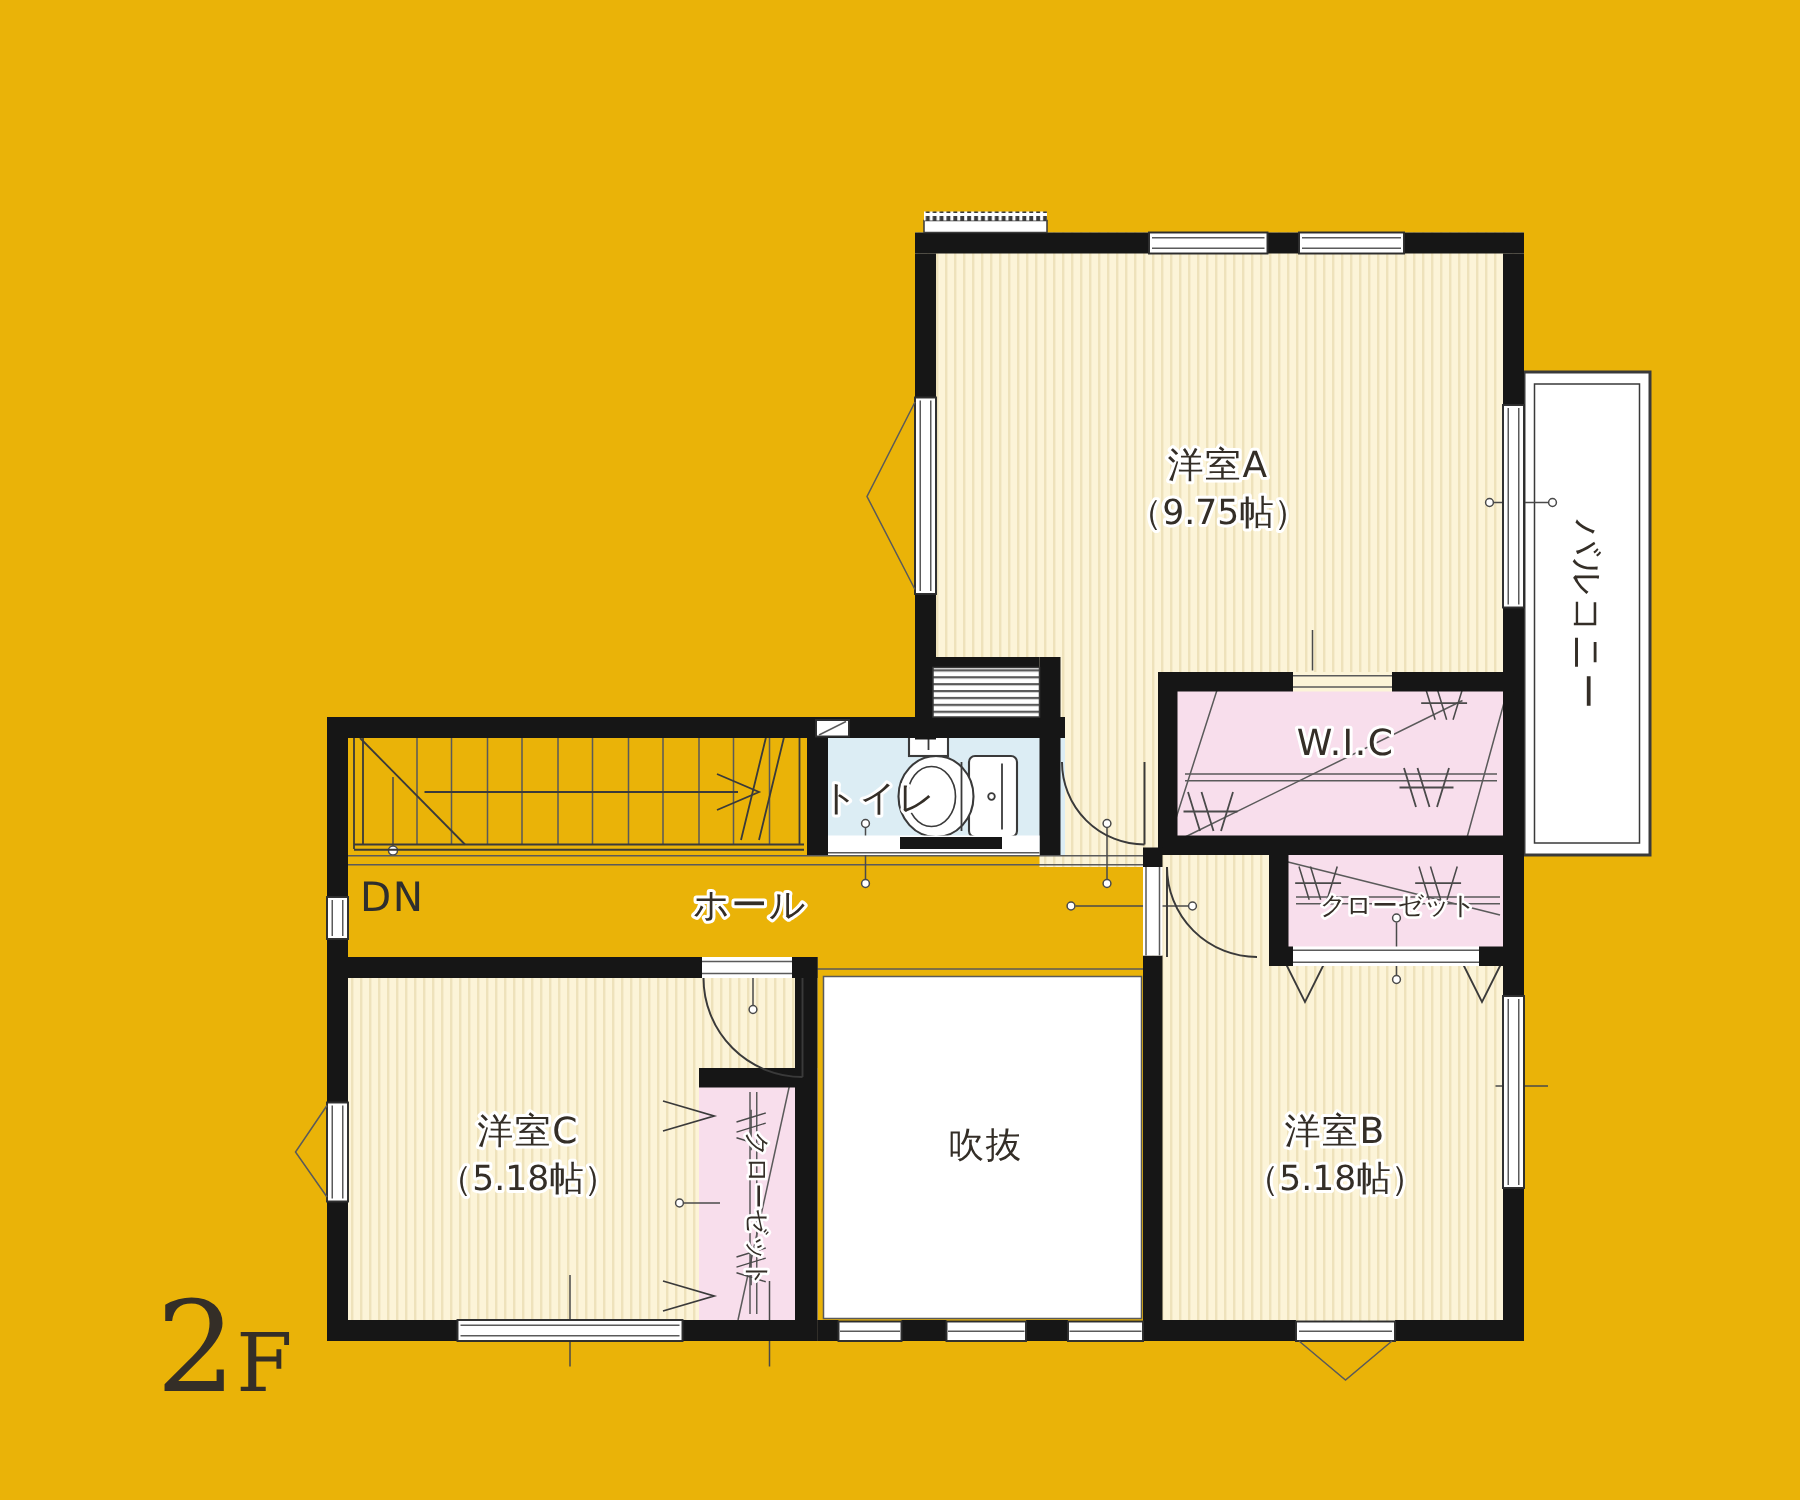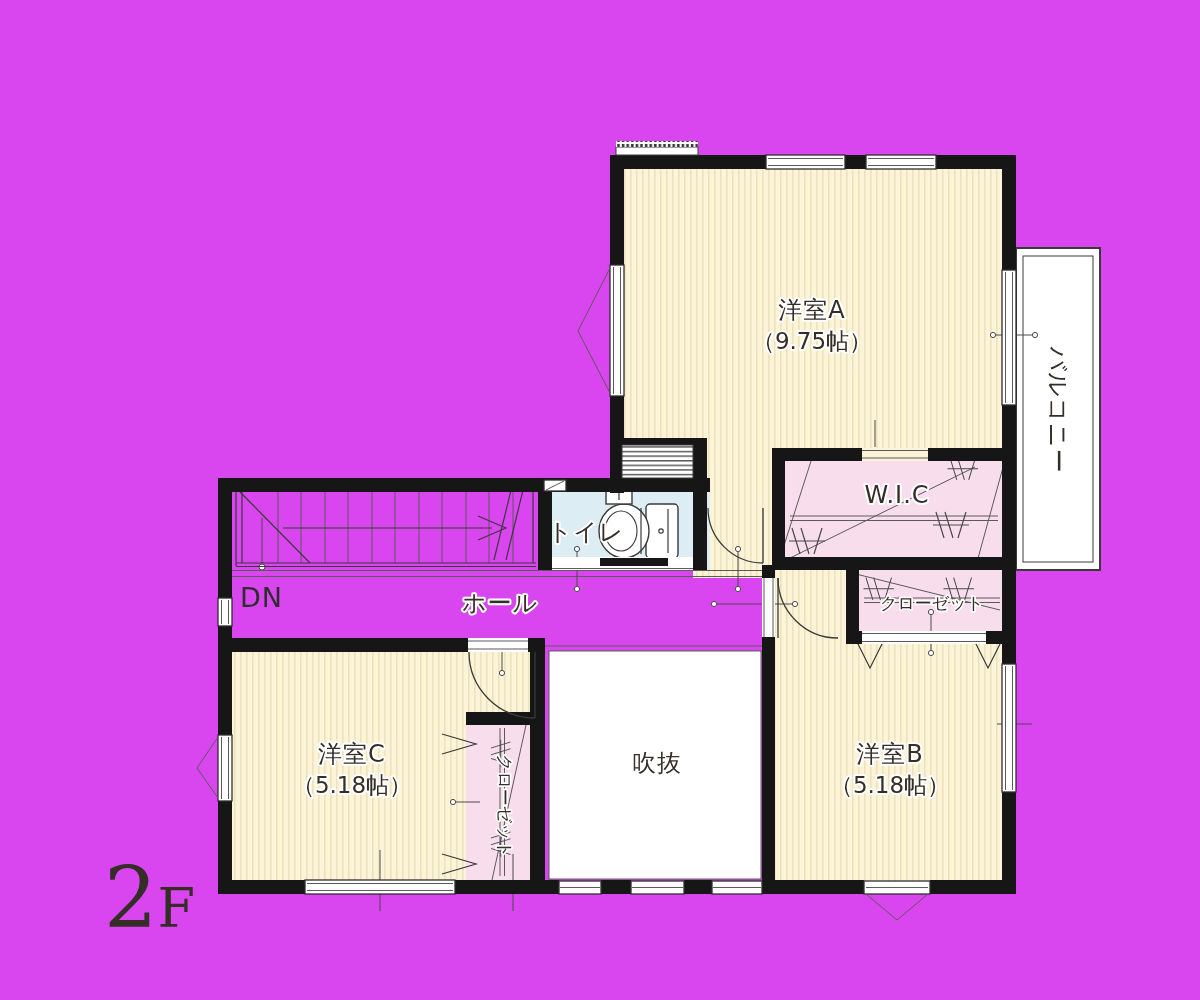--- a/index.html
+++ b/index.html
@@ -1,16 +1,16 @@
 <!DOCTYPE html>
 <html><head>
 <meta charset="utf-8">
 <style>
   html,body{margin:0;padding:0;background:#ffffff;}
-  .canvas{position:relative;width:1200px;height:1000px;background:#d946ef;overflow:hidden;text-align:right;}
+  .canvas{position:relative;width:1200px;height:1000px;background:#eab308;overflow:hidden;text-align:right;}
   svg{display:block;}
   svg text{font-family:"DejaVu Sans","Liberation Sans",sans-serif;fill:#342e27;}
   .wall{fill:#161616;}
   .thin{stroke:#3a3a3a;stroke-width:1.2;fill:none;}
   .thin05{stroke:#5a5a5a;stroke-width:1;fill:none;}
   .win{fill:#ffffff;stroke:#2e2e2e;stroke-width:1.3;}
   .open-cream{fill:#fcf4d8;stroke:none;}
   .lead{stroke:#4a4a4a;stroke-width:1;fill:none;}
   .leadc{fill:#ffffff;stroke:#4a4a4a;stroke-width:1;}
   .arc{stroke:#3a3a3a;stroke-width:1.3;fill:none;}

